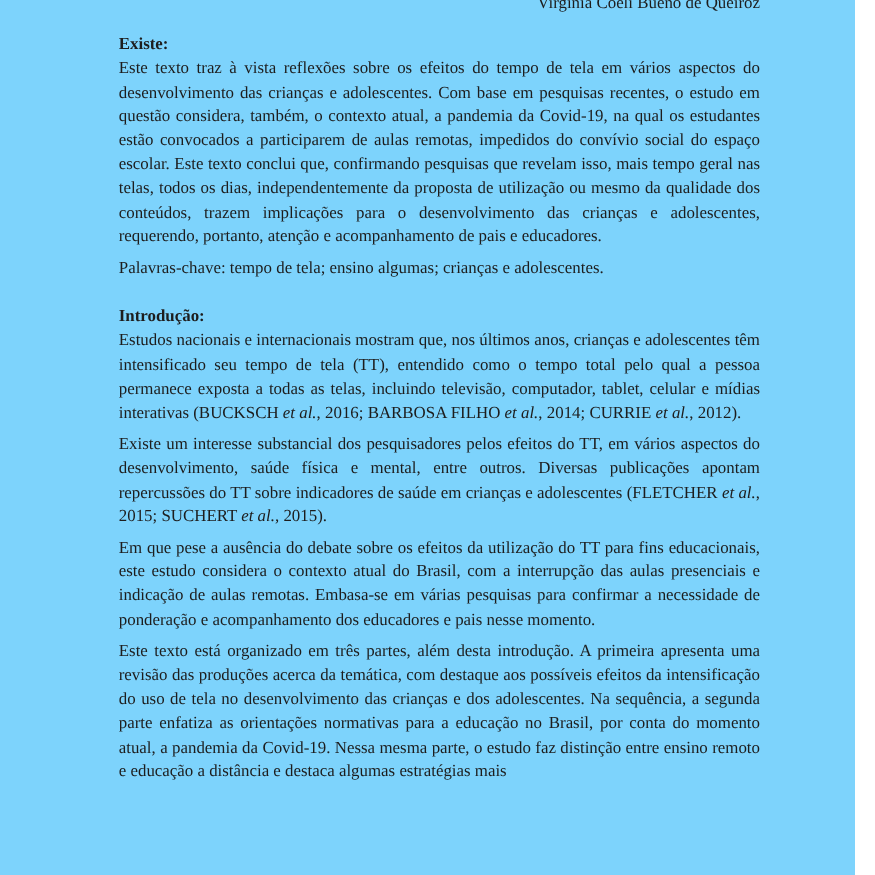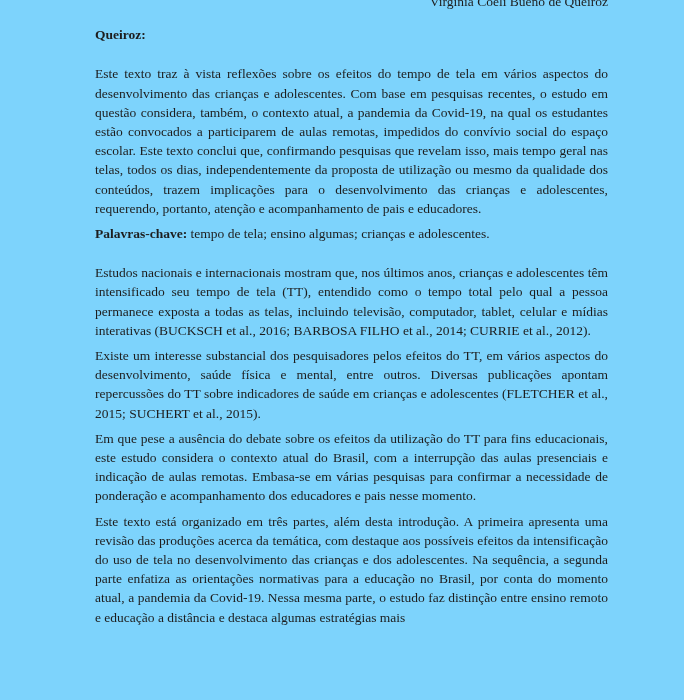--- a/index.html
+++ b/index.html
@@ -29,41 +29,42 @@
     margin: 14px 0 0 0;
   }
   .section-heading.intro {
     margin-top: 20px;
   }
   .para {
     margin: 6px 0 0 0;
     text-align: justify;
     text-align-last: left;
   }
-  .para.tight { margin-top: 20px; }
+  .para.tight { margin-top: 0; }
   .keywords { margin: 6px 0 0 0; text-align: left; }
-  .seg-b { font-weight: bold; }
-  .seg-i { }
+  .seg-b { font-weight: normal; }
+  .seg-i { font-style: italic; }
 </style>
 </head>
 <body>
 
 <div class="page">
   <div class="content">
 
     <div class="byline">
       <div>Virgínia Coeli Bueno de Queiroz</div>
     </div>
 
-    <div class="section-heading">Queiroz:</div>
+    <div class="section-heading">Existe:</div>
 
     <p class="para tight">Este texto traz à vista reflexões sobre os efeitos do tempo de tela em vários aspectos do desenvolvimento das crianças e adolescentes. Com base em pesquisas recentes, o estudo em questão considera, também, o contexto atual, a pandemia da Covid-19, na qual os estudantes estão convocados a participarem de aulas remotas, impedidos do convívio social do espaço escolar. Este texto conclui que, confirmando pesquisas que revelam isso, mais tempo geral nas telas, todos os dias, independentemente da proposta de utilização ou mesmo da qualidade dos conteúdos, trazem implicações para o desenvolvimento das crianças e adolescentes, requerendo, portanto, atenção e acompanhamento de pais e educadores.</p>
 
     <p class="keywords"><span class="seg-b">Palavras-chave:</span><span> tempo de tela; ensino algumas; crianças e adolescentes.</span></p>
 
+    <div class="section-heading intro">Introdução:</div>
 
     <p class="para tight"><span>Estudos nacionais e internacionais mostram que, nos últimos anos, crianças e adolescentes têm intensificado seu tempo de tela (TT), entendido como o tempo total pelo qual a pessoa permanece exposta a todas as telas, incluindo televisão, computador, tablet, celular e mídias interativas (BUCKSCH </span><span class="seg-i">et al.</span><span>, 2016; BARBOSA FILHO </span><span class="seg-i">et al.</span><span>, 2014; CURRIE </span><span class="seg-i">et al.</span><span>, 2012).</span></p>
 
     <p class="para"><span>Existe um interesse substancial dos pesquisadores pelos efeitos do TT, em vários aspectos do desenvolvimento, saúde física e mental, entre outros. Diversas publicações apontam repercussões do TT sobre indicadores de saúde em crianças e adolescentes (FLETCHER </span><span class="seg-i">et al.</span><span>, 2015; SUCHERT </span><span class="seg-i">et al.,</span><span> 2015).</span></p>
 
     <p class="para"><span>Em que pese a ausência do debate sobre os efeitos da utilização do TT para fins educacionais, este estudo considera o contexto atual do Brasil, com a interrupção das aulas presenciais e indicação de aulas remotas. Embasa-se em várias pesquisas para confirmar a necessidade de ponderação e acompanhamento dos educadores e pais nesse momento.</span></p>
 
     <p class="para"><span>Este texto está organizado em três partes, além desta introdução. A primeira apresenta uma revisão das produções acerca da temática, com destaque aos possíveis efeitos da intensificação do uso de tela no desenvolvimento das crianças e dos adolescentes. Na sequência, a segunda parte enfatiza as orientações normativas para a educação no Brasil, por conta do momento atual, a pandemia da Covid-19. Nessa mesma parte, o estudo faz distinção entre ensino remoto e educação a distância e destaca algumas estratégias mais</span></p>
 
   </div>

